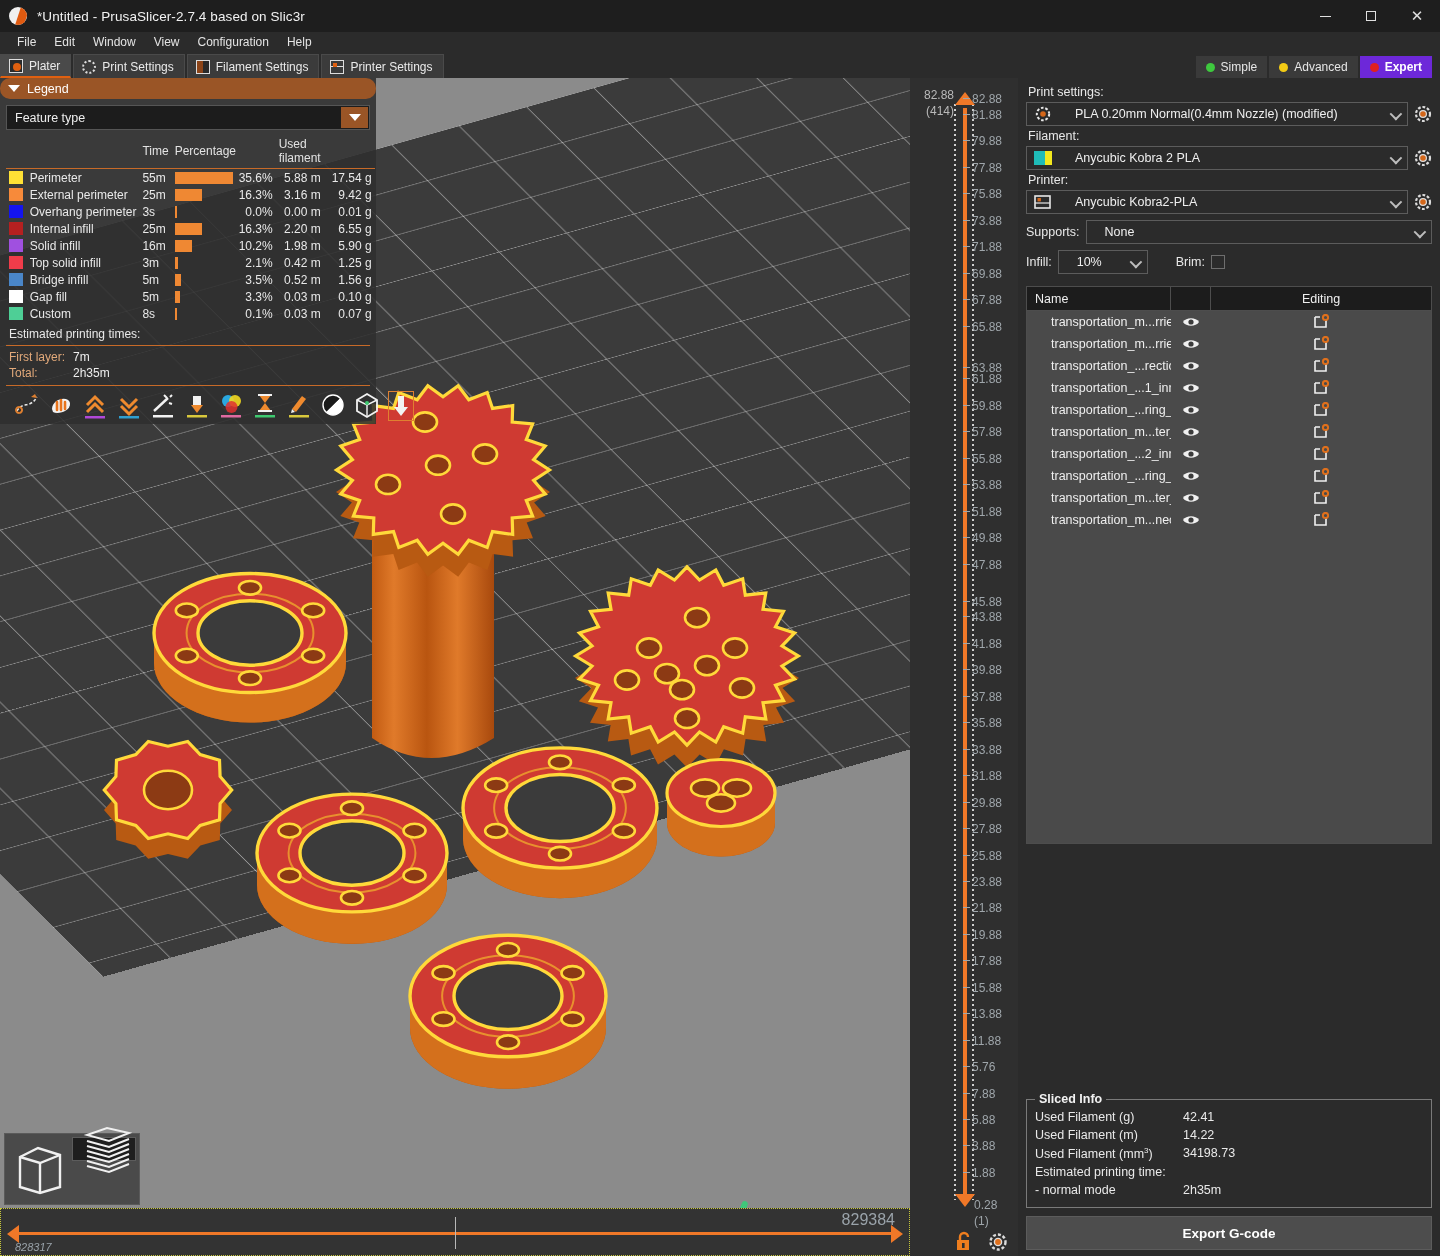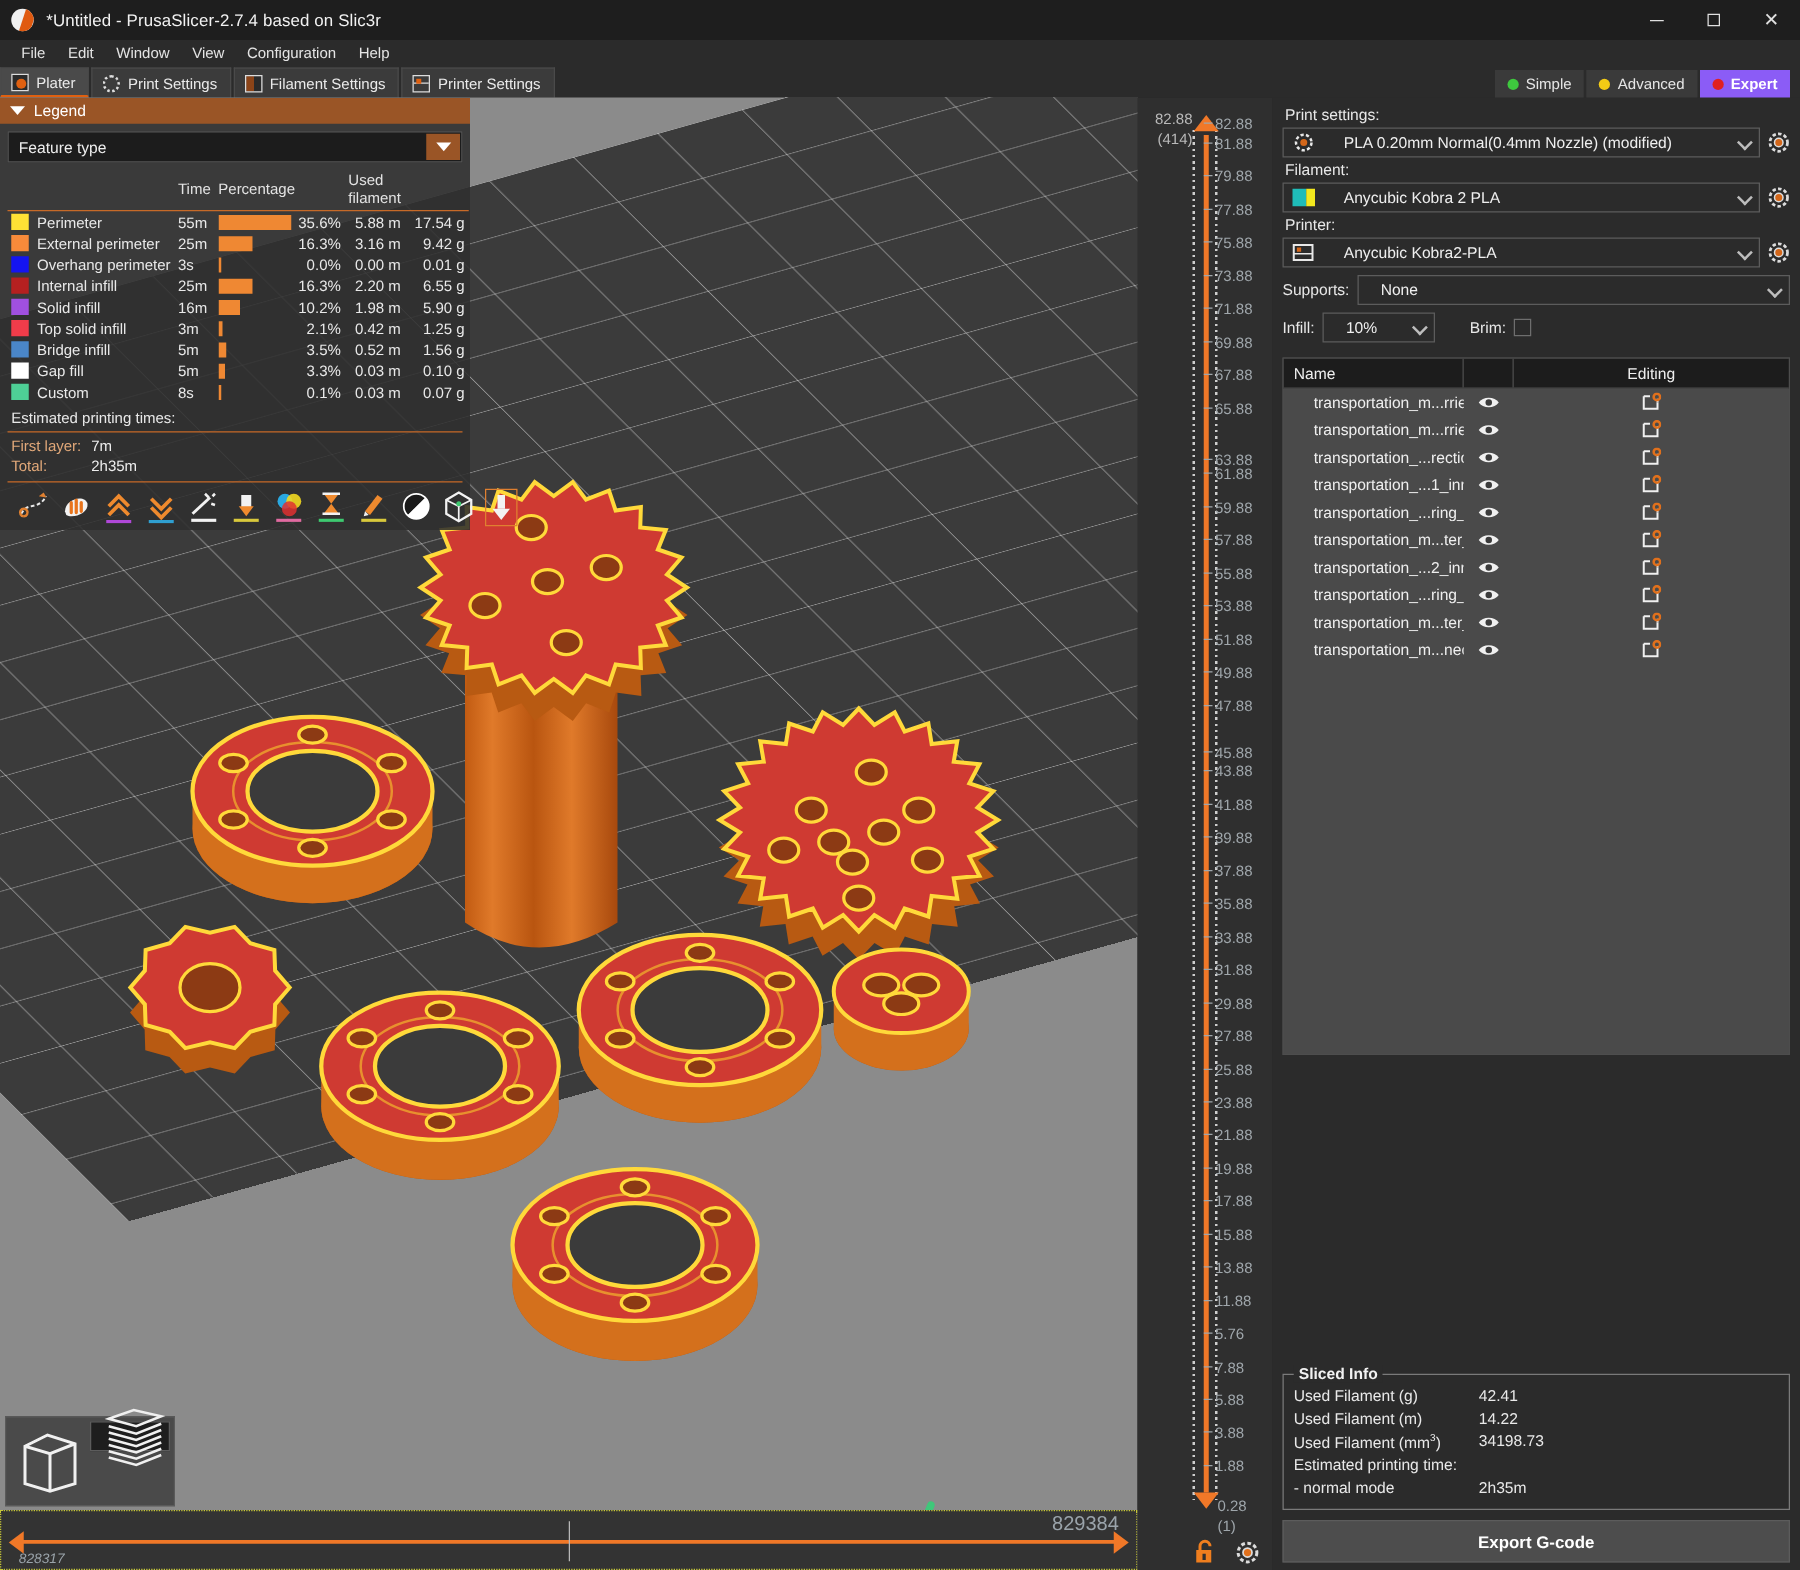--- a/index.html
+++ b/index.html
@@ -62,21 +62,21 @@
   .ico-filament { border:1px solid #ddd; background:linear-gradient(90deg,#8c4418 0 50%,#2a2a2a 50% 100%); }
   .ico-printer { border:1px solid #ddd; }
   .ico-printer::after{content:"";position:absolute;left:2px;top:2px;width:4px;height:4px;background:#e06010;}
   .ico-printer::before{content:"";position:absolute;left:0;top:5px;width:12px;height:1px;background:#ddd;}
 
   .modebar { margin-left: auto; display: flex; gap: 2px; padding-right: 8px; align-items: flex-end; height:26px; }
   .mode-btn {
     height: 22px; display: flex; align-items: center; gap: 6px; padding: 0 10px;
     background: #3a3a3a; font-size: 12px; color: #e6e6e6;
   }
-  .mode-btn.active { background: #8b5cf6; color: #fff; font-weight: bold; }
+  .mode-btn.active { background: #6d28d9; color: #fff; font-weight: bold; }
   .mode-dot { width: 9px; height: 9px; border-radius: 50%; flex:none; }
 
   
   .viewport {
     position: absolute; top: 78px; left: 0; width: 910px; height: 1178px;
     background: #8b8b8b; overflow: hidden;
   }
   .bed {
     position: absolute; width: 1560px; height: 1180px;
     left: -300px; top: -130px;
@@ -123,21 +123,21 @@
   .hs-lblR { position:absolute; right:14px; top:2px; font-size:16px; color:#9aa3aa; }
 
   
   .legend {
     position: absolute; left: 0; top: 78px; width: 376px;
     background: rgba(47,47,47,0.88); color: #e7e7e7;
     font-size: 12px;
   }
   .legend-head {
     background: #9a5526; height: 21px; display: flex; align-items: center;
-    gap: 7px; padding-left: 8px; font-size: 12.5px; color:#fff;
+    gap: 7px; padding-left: 8px; font-size: 12.5px; color:#fff;border-radius:10px;
   }
   .caret-d { width:0;height:0;border-left:6px solid transparent;border-right:6px solid transparent;border-top:7px solid #fff; }
   .legend-body { padding: 6px 6px 0 6px; }
   .combo {
     height: 25px; background:#1c1c1c; border:1px solid #555; display:flex; align-items:center;
     padding-left:8px; font-size:12.5px; color:#eee; position:relative;
   }
   .combo .cbtn {
     position:absolute; right:1px; top:1px; width:27px; height:21px; background:#9a5526;
     display:flex;align-items:center;justify-content:center;

